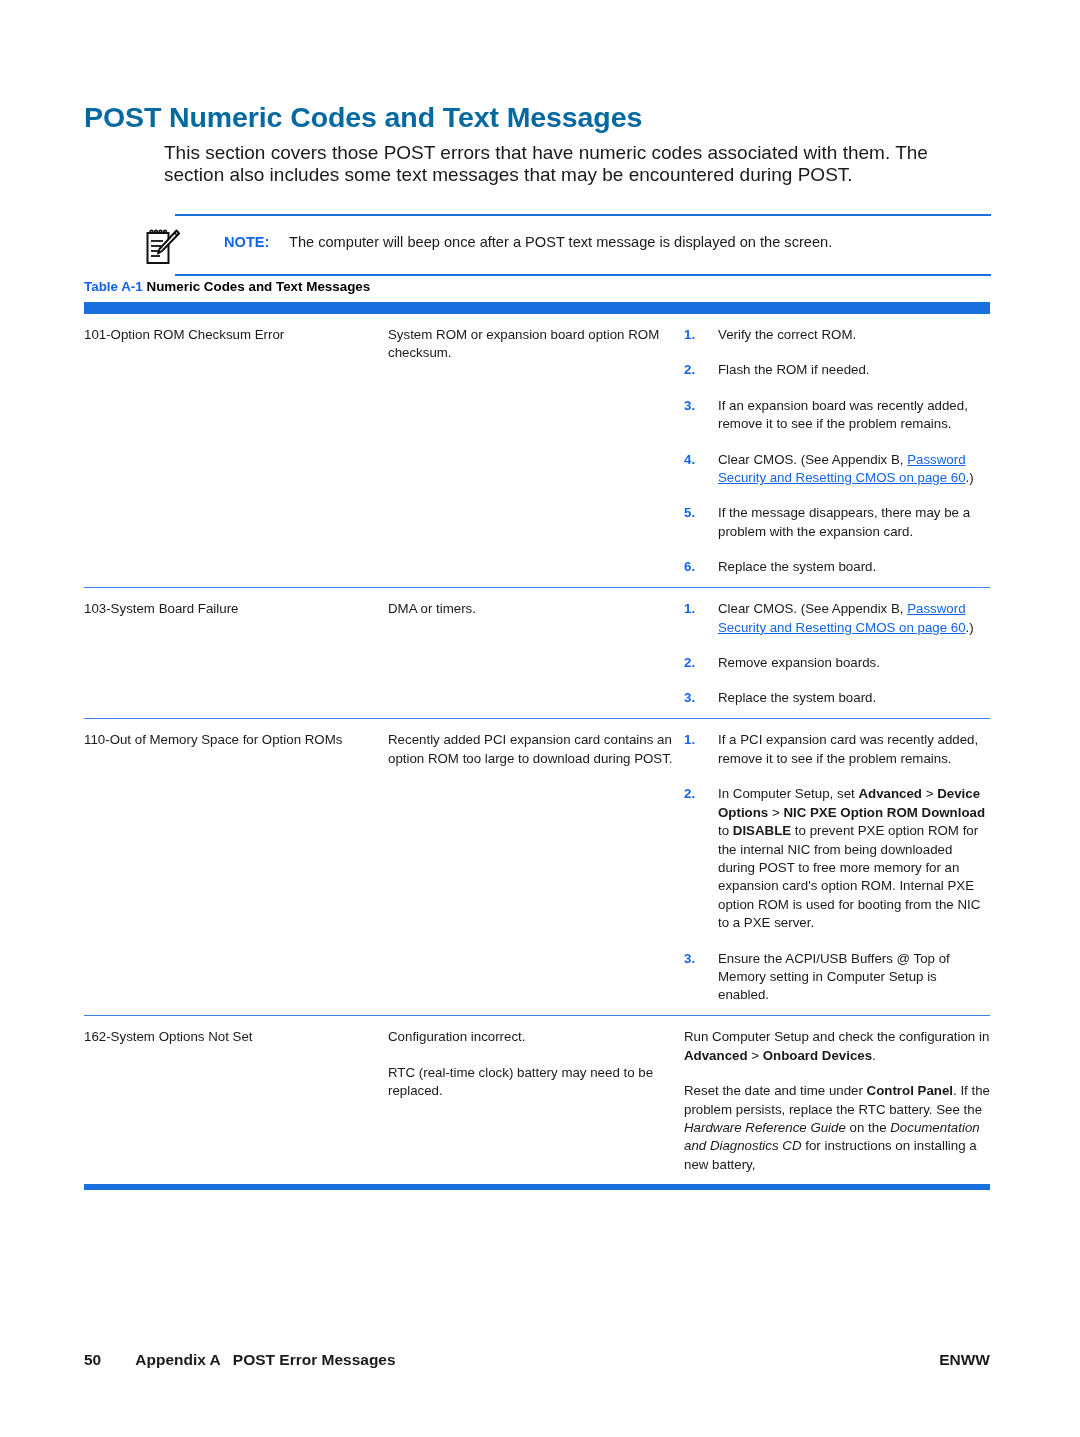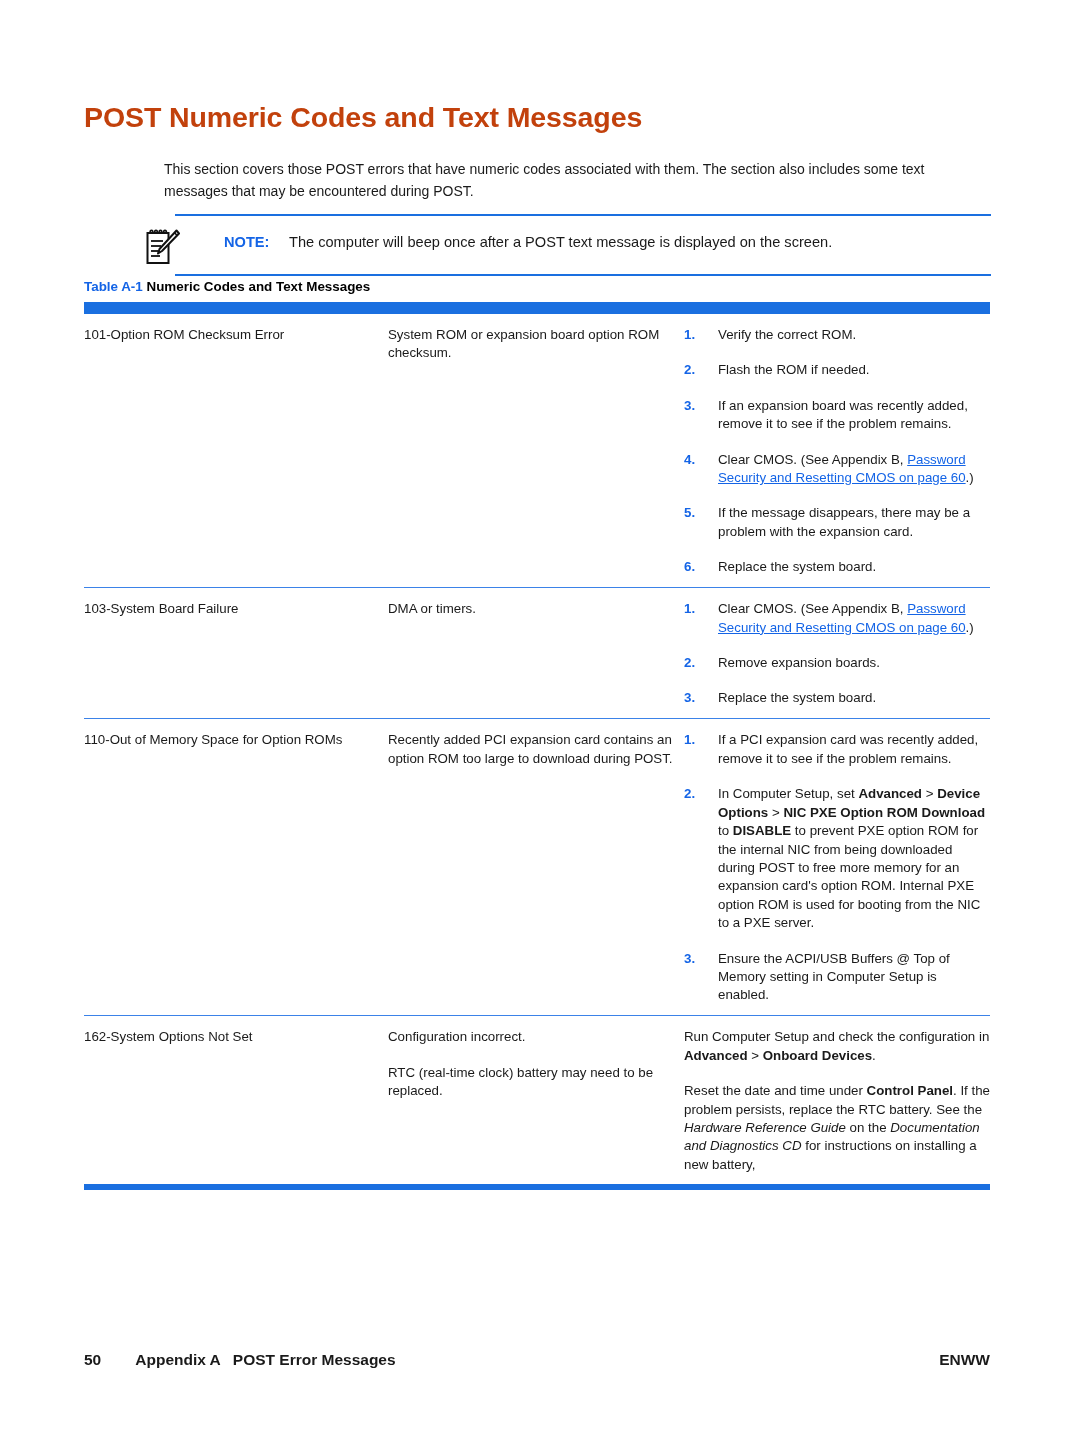--- a/index.html
+++ b/index.html
@@ -22,32 +22,32 @@
     height: 1437px;
   }
 
   
   .chapter-title {
     position: absolute;
     left: 84px;
     top: 101px;
     font-size: 28.5px;
     font-weight: bold;
-    color: #c2410c;
+    color: #0369a1;
     letter-spacing: -0.1px;
     white-space: nowrap;
   }
 
   
   .intro {
     position: absolute;
     left: 164px;
-    top: 158px;
+    top: 142px;
     width: 826px;
-    font-size: 14px;
+    font-size: 19px;
     line-height: 22px;
     color: #1a1a1a;
     text-align: left;
   }
 
   
   .note-block {
     position: absolute;
     left: 146px;
     top: 214px;

